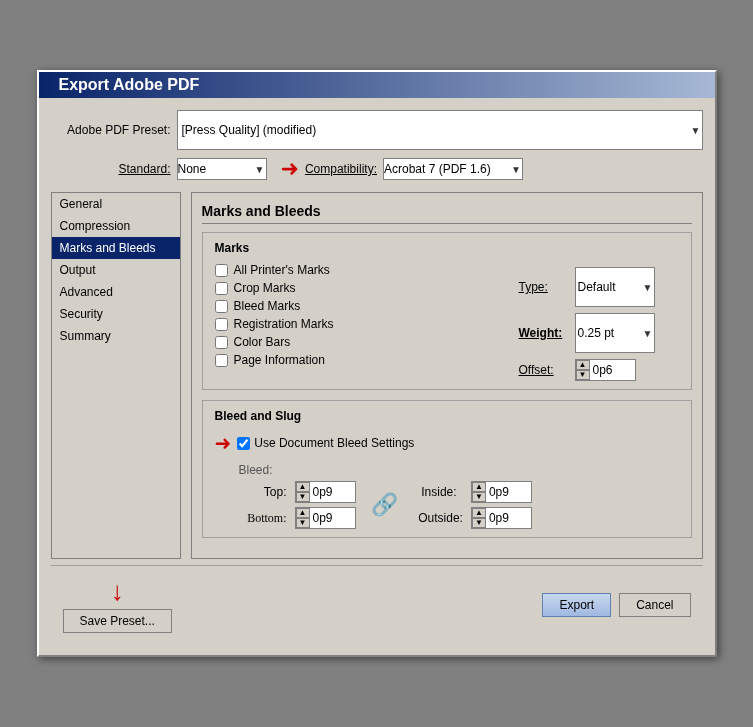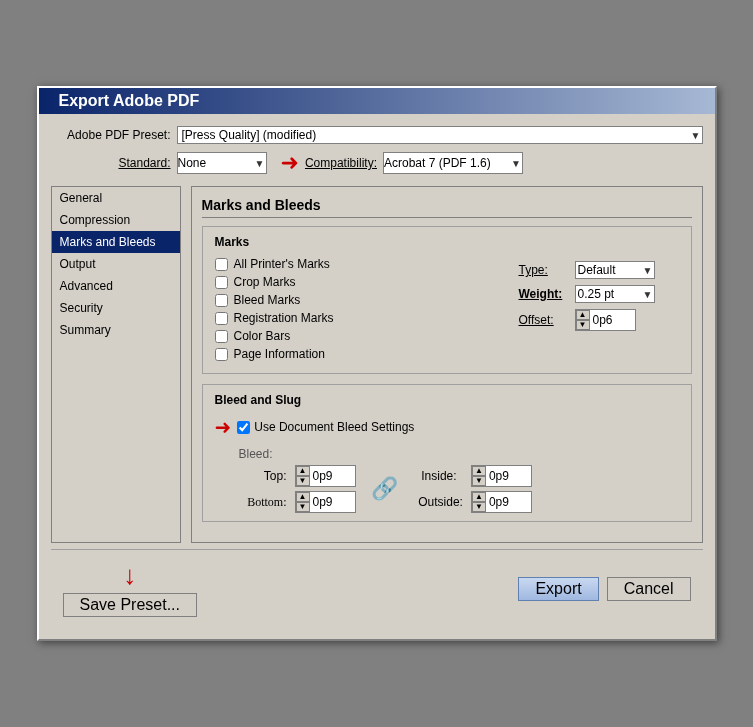--- a/index.html
+++ b/index.html
@@ -44,21 +44,21 @@
       position: relative;
       display: inline-flex;
       align-items: center;
     }
     .select-wrapper select {
       padding-right: 20px;
       appearance: none;
       -webkit-appearance: none;
       background: white;
       border: 1px solid #808080;
-      height: 18px;
+      height: 40px;
       font-size: 12px;
     }
     .select-arrow {
       position: absolute;
       right: 2px;
       pointer-events: none;
       font-size: 10px;
       color: #333;
     }
     .preset-row {
@@ -194,21 +194,21 @@
       display: flex;
       justify-content: space-between;
       align-items: center;
       padding: 10px 12px;
       border-top: 1px solid #a0a0a0;
       margin-top: 6px;
     }
     .btn {
       height: 24px;
       padding: 0 16px;
-      font-size: 16px;
+      font-size: 12px;
       border: 1px solid #808080;
       cursor: pointer;
       background: #d4d0c8;
     }
     .btn-export {
       background: linear-gradient(to bottom, #c8d8f0, #a0b8e0);
       border: 1px solid #6080b0;
     }
     .big-preset-select {
       flex: 1;

